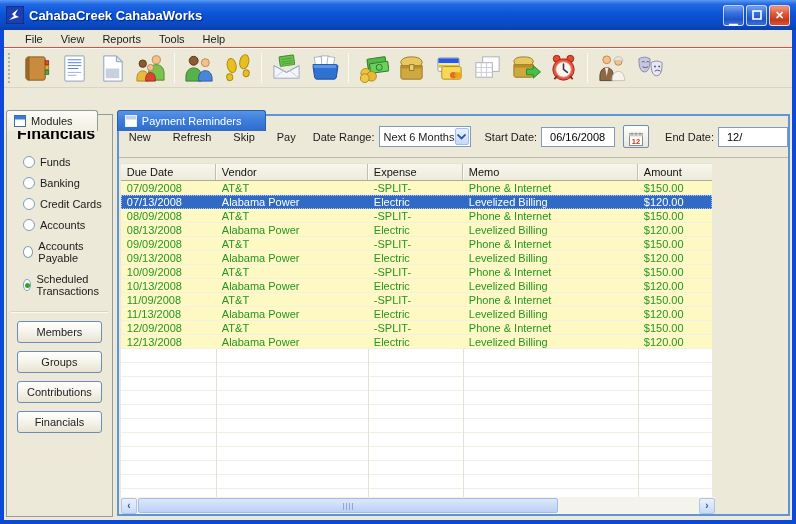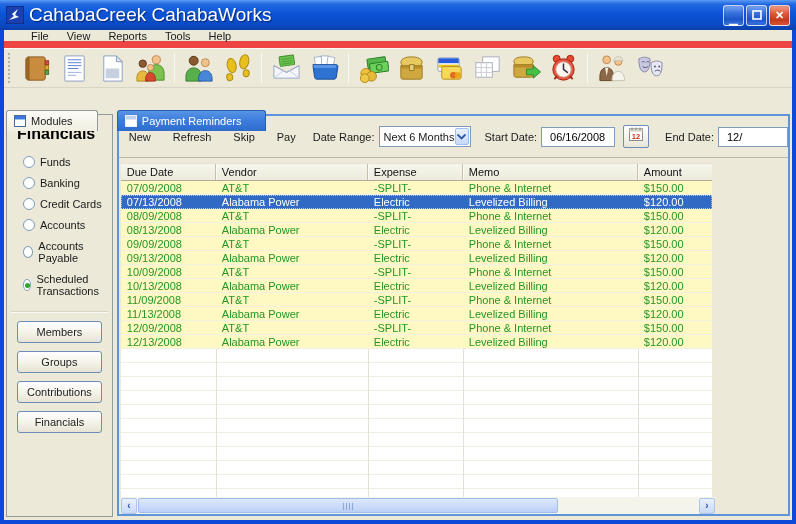--- a/index.html
+++ b/index.html
@@ -7,32 +7,32 @@
   body { font-family:"Liberation Sans", sans-serif; font-size:11px; color:#1a1a1a; }
 
   .window { width:796px; height:524px; background:#ECE9D8;
     border:4px solid #0C49D8; border-top:none; position:relative; }
 
   
   .titlebar { height:30px; margin:0 -4px; display:flex; align-items:center;
     background:linear-gradient(180deg,#5A9BF4 0%,#2268E2 14%,#0B54D8 46%,#0A49C2 84%,#0D3FA8 100%);
     padding:0 6px; }
   .app-icon { width:18px; height:18px; margin-right:5px; display:inline-flex; }
-  .title-text { color:#fff; font-weight:normal; font-size:19px; text-shadow:1px 1px 1px rgba(0,0,40,.55); flex:1; }
+  .title-text { color:#fff; font-weight:bold; font-size:13px; text-shadow:1px 1px 1px rgba(0,0,40,.55); flex:1; }
   .win-controls { display:flex; gap:2px; }
   .wbtn { width:21px; height:21px; border-radius:3px; border:1px solid rgba(255,255,255,.7);
     display:flex; align-items:center; justify-content:center; color:#fff; font-size:11px; font-weight:bold;
     background:linear-gradient(180deg,#7AA7F2 0%,#3B74E0 35%,#1D55C8 70%,#3B74E0 100%);
     box-shadow:inset 0 0 2px rgba(0,0,40,.3); cursor:default; }
   .wbtn.close { background:linear-gradient(180deg,#F0A088 0%,#E2593A 40%,#C43A1C 75%,#E2593A 100%); }
   .wbtn.min span { margin-top:8px; }
 
   
-  .menubar { height:18px; display:flex; align-items:center; padding-left:18px;
-    background:#ECE9D8; border-bottom:7px solid #ef4444; }
+  .menubar { height:18px; display:flex; align-items:center; padding-left:12px;
+    background:#ECE9D8; border-bottom:1px solid #ef4444; }
   .menu-item { padding:2px 9px; }
 
   
   .toolbar { height:40px; display:flex; align-items:center; background:#ECE9D8;
     border-top:1px solid #FBFAF4; border-bottom:1px solid #D8D5C4; padding-left:3px; }
   .tb-grip { width:5px; height:30px; margin-right:5px;
     background:repeating-linear-gradient(180deg,#B5B2A1 0 2px,transparent 2px 4px);
     background-size:2px 100%; background-repeat:no-repeat; background-position:1px 0; }
   .tb-sep { width:1px; height:30px; background:#C6C3B1; border-right:1px solid #FAF9F2; margin:0 5px; }
   .tb-icon { width:38px; height:34px; display:flex; align-items:center; justify-content:center; border-radius:3px; }
@@ -74,21 +74,21 @@
   .combo { width:92px; height:21px; border:1px solid #7F9DB9; background:#fff;
     display:flex; align-items:center; }
   .combo .combo-text { flex:1; padding-left:4px; }
   .combo .combo-arrow { width:17px; height:17px; margin:1px; border:1px solid #9EBEF5; border-radius:2px;
     background:linear-gradient(180deg,#E9F1FD,#C7D8F7); display:flex; align-items:center; justify-content:center; }
   .combo .combo-arrow svg { width:9px; height:6px; }
   .date-input { width:74px; height:20px; border:1px solid #7F9DB9; background:#fff;
     font:11px "Liberation Sans",sans-serif; padding:0 0 0 8px; }
   .date-input.end { width:70px; flex:0 0 70px; }
   .cal-btn { width:26px; height:23px; border:1px solid #6E8CB8; border-radius:2px;
-    background:linear-gradient(180deg,#FFFFFF,#E9E6D8); display:flex; align-items:flex-start; justify-content:center; }
+    background:linear-gradient(180deg,#FFFFFF,#E9E6D8); display:flex; align-items:flex-end; justify-content:center; }
 
   
   .table-wrap { flex:1; display:flex; flex-direction:column; padding:5px 0 0 2px; overflow:hidden; }
   .grid { width:591px; display:flex; flex-direction:column; flex:1; overflow:hidden; }
   .thead { display:flex; height:18px; flex:0 0 18px;
     background:linear-gradient(180deg,#F7F6EC,#EDEBDD);
     border-top:1px solid #E6E4D6; border-bottom:1px solid #AEAB98; }
   .th { display:flex; align-items:center; padding-left:6px; color:#111;
     border-right:1px solid #C2BFAC; box-shadow:1px 0 0 #FBFAF4; }
   .th:last-child { border-right:none; box-shadow:none; }

